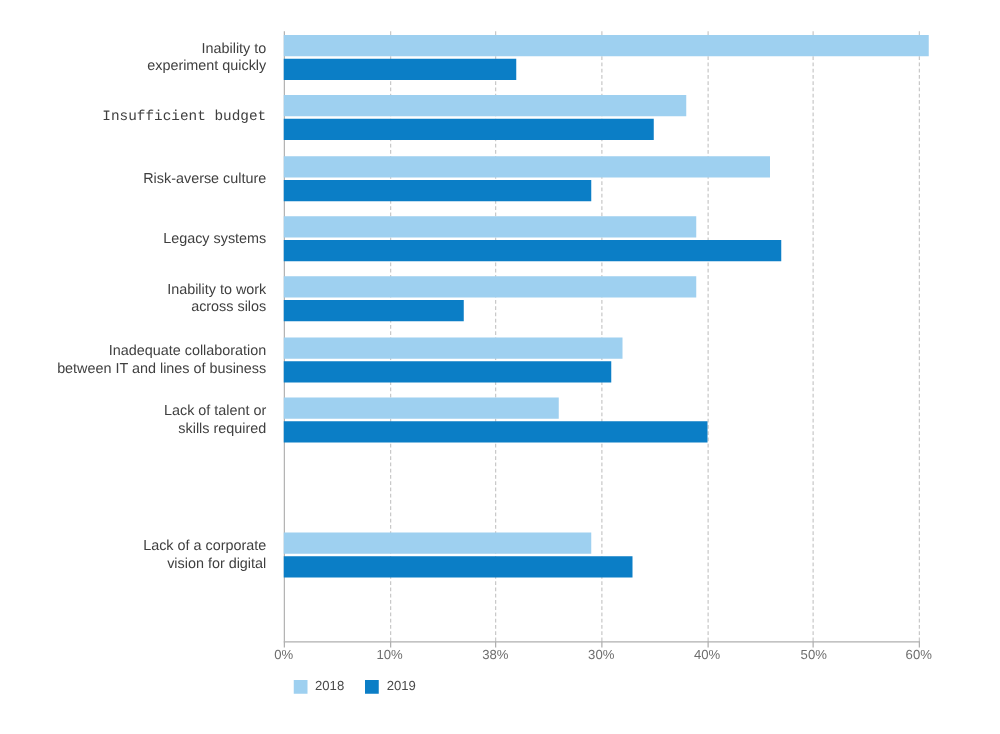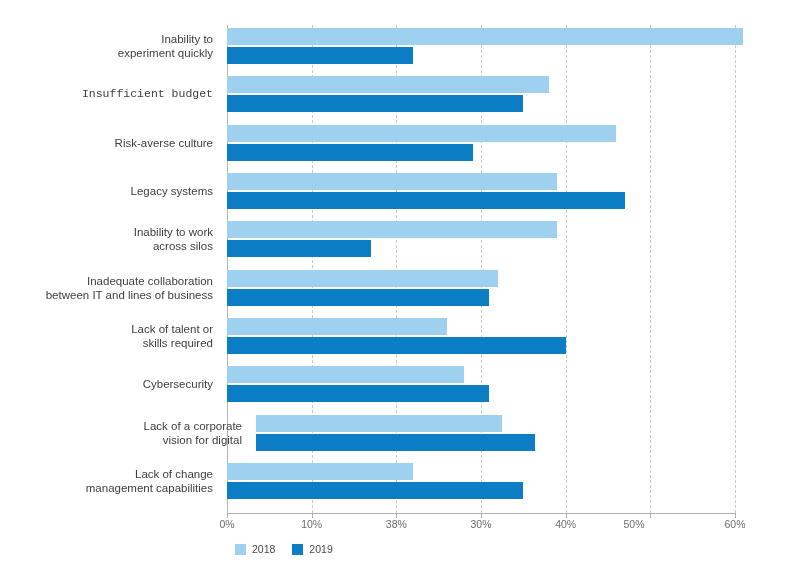--- a/index.html
+++ b/index.html
@@ -199,57 +199,46 @@
 between IT and lines of business</div>
           <div class="bar bar-2018" title="2018: 32%" style="width: 270.933px; background: rgb(158, 208, 240);"></div>
           <div class="bar bar-2019" title="2019: 31%" style="width: 262.467px; background: rgb(11, 126, 198);"></div>
         </div>
         <div class="row" style="top: 289.8px; height: 42px;">
           <div class="cat-label">Lack of talent or
 skills required</div>
           <div class="bar bar-2018" title="2018: 26%" style="width: 220.133px; background: rgb(158, 208, 240);"></div>
           <div class="bar bar-2019" title="2019: 40%" style="width: 338.667px; background: rgb(11, 126, 198);"></div>
         </div>
-        <div class="row" style="top: 338.1px; height: 42px;">
-          <div class="cat-label">Cybersecurity</div>
-          <div class="bar bar-2018" title="2018: 28%" style="width: 237.067px; background: rgb(158, 208, 240);"></div>
-          <div class="bar bar-2019" title="2019: 31%" style="width: 262.467px; background: rgb(11, 126, 198);"></div>
-        </div>
-        <div class="row" style="top: 387px; height: 42px; margin-left: 29px;">
+        <div class="row" style="top: 398px; height: 42px;">
           <div class="cat-label">Lack of a corporate
 vision for digital</div>
           <div class="bar bar-2018" title="2018: 29%" style="width: 245.533px; background: rgb(158, 208, 240);"></div>
           <div class="bar bar-2019" title="2019: 33%" style="width: 279.4px; background: rgb(11, 126, 198);"></div>
-        </div>
-        <div class="row" style="top: 434.7px; height: 42px;">
-          <div class="cat-label">Lack of change
-management capabilities</div>
-          <div class="bar bar-2018" title="2018: 22%" style="width: 186.267px; background: rgb(158, 208, 240);"></div>
-          <div class="bar bar-2019" title="2019: 35%" style="width: 296.333px; background: rgb(11, 126, 198);"></div>
         </div>
       </div>
   </div>
 
   <div class="axis-line"></div>
   <div class="tick-marks">
       <div class="tick-mark" style="left: 0px;"></div>
       <div class="tick-mark" style="left: 84.6667px;"></div>
       <div class="tick-mark" style="left: 169.333px;"></div>
       <div class="tick-mark" style="left: 254px;"></div>
       <div class="tick-mark" style="left: 338.667px;"></div>
       <div class="tick-mark" style="left: 423.333px;"></div>
       <div class="tick-mark" style="left: 508px;"></div>
     </div>
   <div class="xlabels">
       <div class="xlabel" style="left: 0px;">0%</div>
       <div class="xlabel" style="left: 84.6667px;">10%</div>
       <div class="xlabel" style="left: 169.333px;">38%</div>
       <div class="xlabel" style="left: 254px;">30%</div>
       <div class="xlabel" style="left: 338.667px;">40%</div>
-      <div class="xlabel" style="left: 400px; padding-left: 14px;">50%</div>
+      <div class="xlabel" style="left: 417px; padding-left: 14px;">50%</div>
       <div class="xlabel" style="left: 508px;">60%</div>
     </div>
 
   <div class="legend">
       <div class="legend-item">
         <span class="legend-swatch" style="background: rgb(158, 208, 240);"></span>
         <span>2018</span>
       </div>
       <div class="legend-item">
         <span class="legend-swatch" style="background: rgb(11, 126, 198);"></span>

